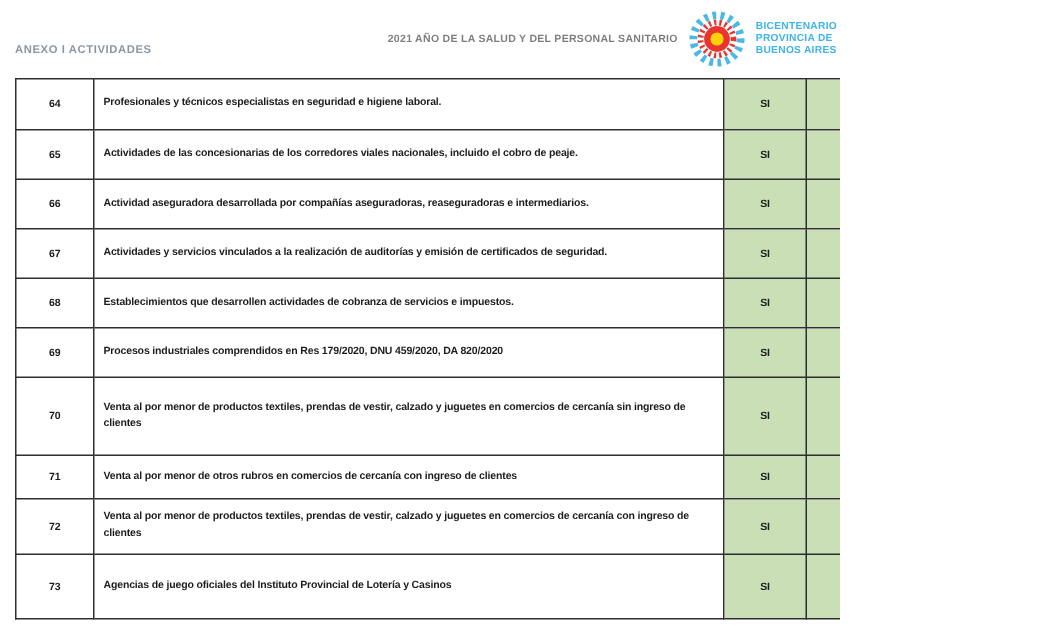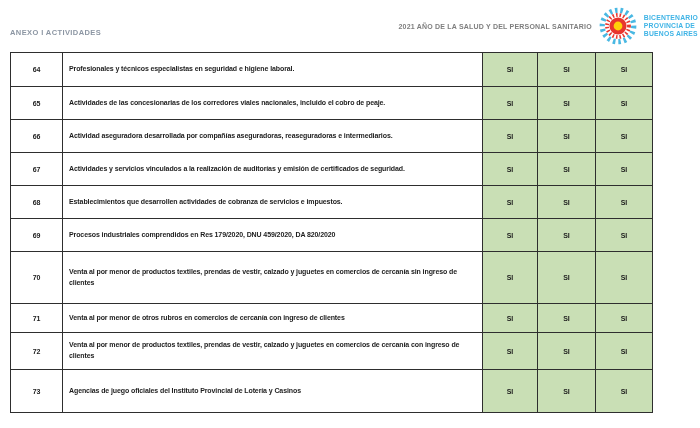--- a/index.html
+++ b/index.html
@@ -3,21 +3,21 @@
 <meta charset="utf-8">
 <style>
   html, body {
     margin: 0;
     padding: 0;
     background: #ffffff;
     font-family: "Liberation Sans", sans-serif;
   }
   .page {
     position: relative;
-    width: 700px;
+    width: 560px;
     height: 428px;
     background: #ffffff;
     overflow: hidden;
   }
 
   
   .header-left {
     position: absolute;
     left: 10px;
     top: 28px;

